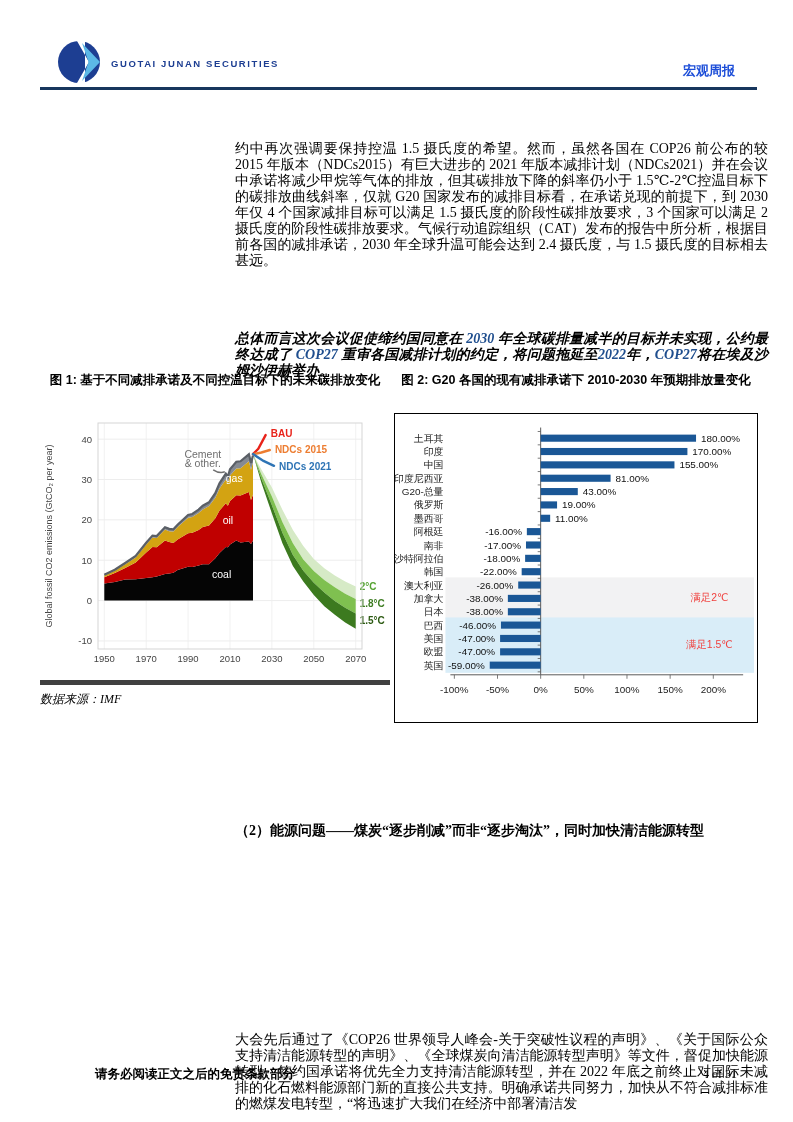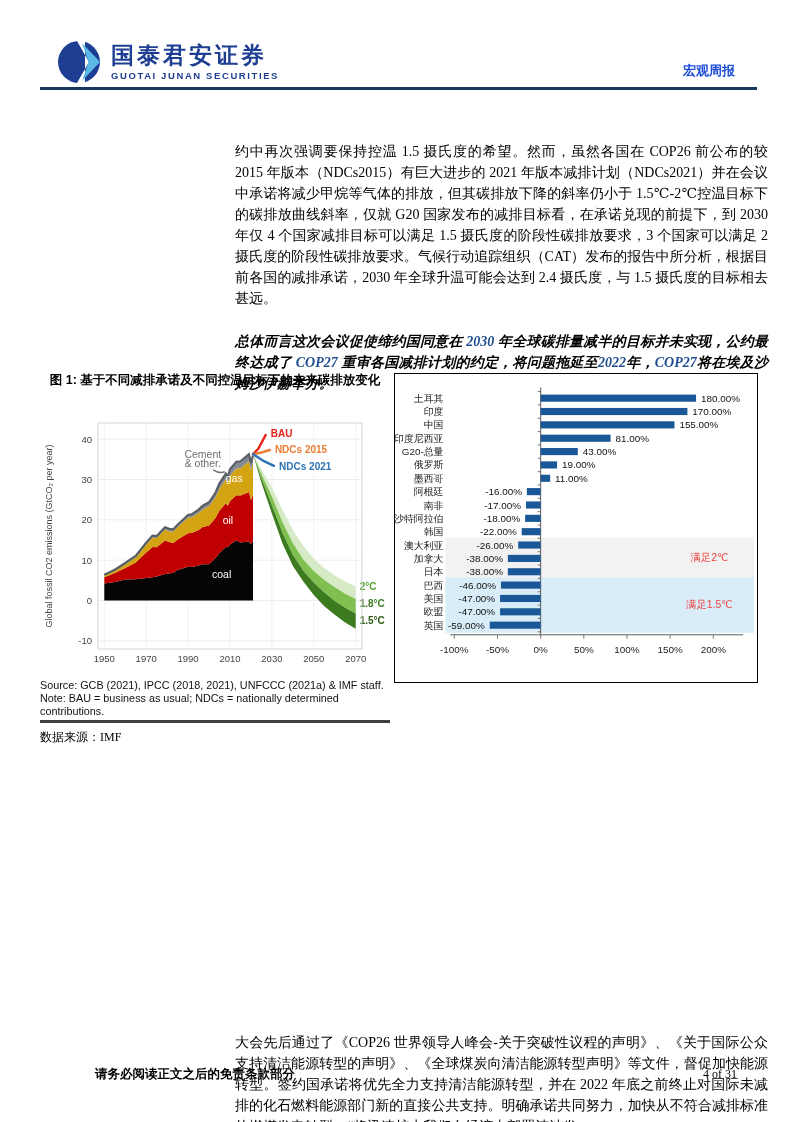--- a/index.html
+++ b/index.html
@@ -7,56 +7,55 @@
         font-family:"Liberation Serif","DejaVu Serif",serif;color:#000;}
   
   .logo-wrap{position:absolute;left:57px;top:40px;display:flex;align-items:center;gap:10px;}
   .brand-cn{font-family:"Liberation Sans","DejaVu Sans",sans-serif;font-weight:bold;font-size:23px;
             color:#1d3e92;letter-spacing:3px;line-height:1;}
   .brand-en{font-family:"Liberation Sans","DejaVu Sans",sans-serif;font-weight:bold;font-size:9.5px;
             color:#1d3e92;letter-spacing:1.6px;margin-top:3px;text-align:center;}
   .report-type{position:absolute;right:58px;top:62px;font-weight:bold;font-size:13px;color:#1d4ed8;}
   .header-rule{position:absolute;left:40px;top:87px;width:717px;height:3px;background:#17365d;}
   
-  .bodycol{position:absolute;left:235px;width:533px;text-align:justify;font-size:14px;line-height:21px;margin-top:48px;}
+  .bodycol{position:absolute;left:235px;width:533px;text-align:justify;font-size:14px;line-height:16px;margin-top:48px;}
   .p1{top:93px;}
   .pbold{top:283px;font-weight:bold;font-style:italic;}
   .blu{color:#1f4e8e;}
   .heading2{top:775px;font-weight:bold;}
   .p2{top:822px;}
   .p3{top:984px;}
   
   .figrow{position:absolute;left:40px;top:371px;width:718px;display:flex;}
   .figcol1{width:350px;margin-right:4px;}
   .figcol2{width:364px;}
   .figtitle{font-family:"Liberation Sans","DejaVu Sans",sans-serif;font-weight:bold;font-size:12.5px;
             line-height:19px;min-height:40px;text-align:center;}
   .fig1-note{font-family:"Liberation Sans","DejaVu Sans",sans-serif;font-size:10.8px;line-height:12.8px;
              color:#111;margin-top:2px;width:348px;}
   .ds{font-size:12px;margin-top:3px;padding-top:6px;}
-  .ds-rule{border-top:3px solid #404040;}
+  .ds-rule{border-top:5px solid #404040;font-style:italic;}
   .fig2box{border:1px solid #000;height:308px;margin-top:2px;}
   svg text{font-family:"Liberation Sans","DejaVu Sans",sans-serif;}
   
   .footer-disclaimer{position:absolute;left:95px;top:1066px;font-weight:bold;font-size:12.5px;}
   .footer-page{position:absolute;right:56px;top:1067px;font-size:12px;text-align:right;}
 </style>
 </head>
 <body>
 
 <div class="page">
 
   <div class="logo-wrap">
     <svg width="44" height="44" viewBox="0 0 44 44">
       <circle cx="22" cy="22" r="21" fill="#1d3e92"></circle>
       <polygon points="20,1 28,1 28,43 20,43 32,22" fill="#ffffff"></polygon>
       <polygon points="25,3 43,22 25,41 31.5,22" fill="#5cb8e6"></polygon>
     </svg>
     <div>
-      <div class="brand-cn">国泰君安证券</div>
       <div class="brand-en">GUOTAI JUNAN SECURITIES</div>
     </div>
   </div>
   <div class="report-type">宏观周报</div>
   <div class="header-rule"></div>
 
   <p class="bodycol p1">约中再次强调要保持控温 1.5 摄氏度的希望。然而，虽然各国在 COP26 前公布的较 2015 年版本（NDCs2015）有巨大进步的 2021 年版本减排计划（NDCs2021）并在会议中承诺将减少甲烷等气体的排放，但其碳排放下降的斜率仍小于 1.5℃-2℃控温目标下的碳排放曲线斜率，仅就 G20 国家发布的减排目标看，在承诺兑现的前提下，到 2030 年仅 4 个国家减排目标可以满足 1.5 摄氏度的阶段性碳排放要求，3 个国家可以满足 2 摄氏度的阶段性碳排放要求。气候行动追踪组织（CAT）发布的报告中所分析，根据目前各国的减排承诺，2030 年全球升温可能会达到 2.4 摄氏度，与 1.5 摄氏度的目标相去甚远。</p>
 
   <p class="bodycol pbold"><span>总体而言这次会议促使缔约国同意在 </span><span class="blu">2030</span><span> 年全球碳排量减半的目标并未实现，公约最终达成了 </span><span class="blu">COP27</span><span> 重审各国减排计划的约定，将问题拖延至</span><span class="blu">2022</span><span>年，</span><span class="blu">COP27</span><span>将在埃及沙姆沙伊赫举办。</span></p>
 
@@ -110,24 +109,24 @@
           <path d="M213.0,43.1 L223.5,49.9 L234.0,54.8" fill="none" stroke="#2e74b5" stroke-width="2.4" stroke-linecap="round"></path>
           <text x="239.0952380952381" y="58.58571428571429" font-size="10" font-weight="bold" fill="#2e74b5">NDCs 2021</text>
           <path d="M173.2,58.8 Q179.5,62.9 184.8,60.8" fill="none" stroke="#6e6e6e" stroke-width="1.5"></path>
           <text x="181.61904761904762" y="167.375" text-anchor="middle" font-size="10.5" fill="#ffffff">coal</text>
           <text x="187.9047619047619" y="112.89285714285715" text-anchor="middle" font-size="10.5" fill="#ffffff">oil</text>
           <text x="194.1904761904762" y="71.32500000000002" text-anchor="middle" font-size="10.5" fill="#ffffff">gas</text>
           <text x="162.76190476190476" y="46.707142857142856" text-anchor="middle" font-size="10.5" fill="#6e6e6e">Cement</text>
           <text x="162.76190476190476" y="56.39285714285714" text-anchor="middle" font-size="10.5" fill="#6e6e6e">&amp; other.</text>
           <rect x="58" y="12" width="264" height="226" fill="none" stroke="#d5d5d5" stroke-width="1"></rect>
         </svg>
-      <div class="fig1-note"><span>Source: GCB (2021), IPCC (2018, 2021), UNFCCC (2021a) &amp; IMF staff.</span> <span>Note: BAU = business as usual; NDCs = nationally determined contributions.</span></div>
       <div class="ds ds-rule">数据来源：IMF</div>
     </div>
     <div class="figcol2">
+      <div class="figtitle">图 2: G20 各国的现有减排承诺下 2010-2030 年预期排放量变化</div>
       <div class="fig2box">
         <svg id="fig2-svg" width="362" height="306" viewBox="0 0 366 306">
             <rect x="51" y="163.5" width="312" height="42.5" fill="#f2f2f3"></rect>
             <text x="318" y="187.75" text-anchor="middle" font-size="10.5" fill="#f0413e">满足2℃</text>
             <rect x="51" y="204" width="312" height="56" fill="#d9edf8"></rect>
             <text x="318" y="235" text-anchor="middle" font-size="10.5" fill="#f0413e">满足1.5℃</text>
             <line x1="147.27272727272725" x2="147.27272727272725" y1="12" y2="262" stroke="#595959" stroke-width="1"></line>
             <line x1="144.27272727272725" x2="147.27272727272725" y1="16" y2="16" stroke="#595959" stroke-width="0.8"></line>
             <line x1="144.27272727272725" x2="147.27272727272725" y1="29.5" y2="29.5" stroke="#595959" stroke-width="0.8"></line>
             <line x1="144.27272727272725" x2="147.27272727272725" y1="43" y2="43" stroke="#595959" stroke-width="0.8"></line>
@@ -214,20 +213,21 @@
             <text x="234.54545454545453" y="280" text-anchor="middle" font-size="10" fill="#222">100%</text>
             <line x1="278.18181818181813" x2="278.18181818181813" y1="262" y2="266" stroke="#595959" stroke-width="0.8"></line>
             <text x="278.18181818181813" y="280" text-anchor="middle" font-size="10" fill="#222">150%</text>
             <line x1="321.8181818181818" x2="321.8181818181818" y1="262" y2="266" stroke="#595959" stroke-width="0.8"></line>
             <text x="321.8181818181818" y="280" text-anchor="middle" font-size="10" fill="#222">200%</text>
           </svg>
       </div>
     </div>
   </div>
 
+  <p class="bodycol heading2">（2）能源问题——煤炭“逐步削减”而非“逐步淘汰”，同时加快清洁能源转型</p>
 
 
   <p class="bodycol p3">大会先后通过了《COP26 世界领导人峰会-关于突破性议程的声明》、《关于国际公众支持清洁能源转型的声明》、《全球煤炭向清洁能源转型声明》等文件，督促加快能源转型。签约国承诺将优先全力支持清洁能源转型，并在 2022 年底之前终止对国际未减排的化石燃料能源部门新的直接公共支持。明确承诺共同努力，加快从不符合减排标准的燃煤发电转型，“将迅速扩大我们在经济中部署清洁发</p>
 
   <div class="footer-disclaimer">请务必阅读正文之后的免责条款部分</div>
   <div class="footer-page">4 of 31</div>
 
 </div>
 
 </body></html>

